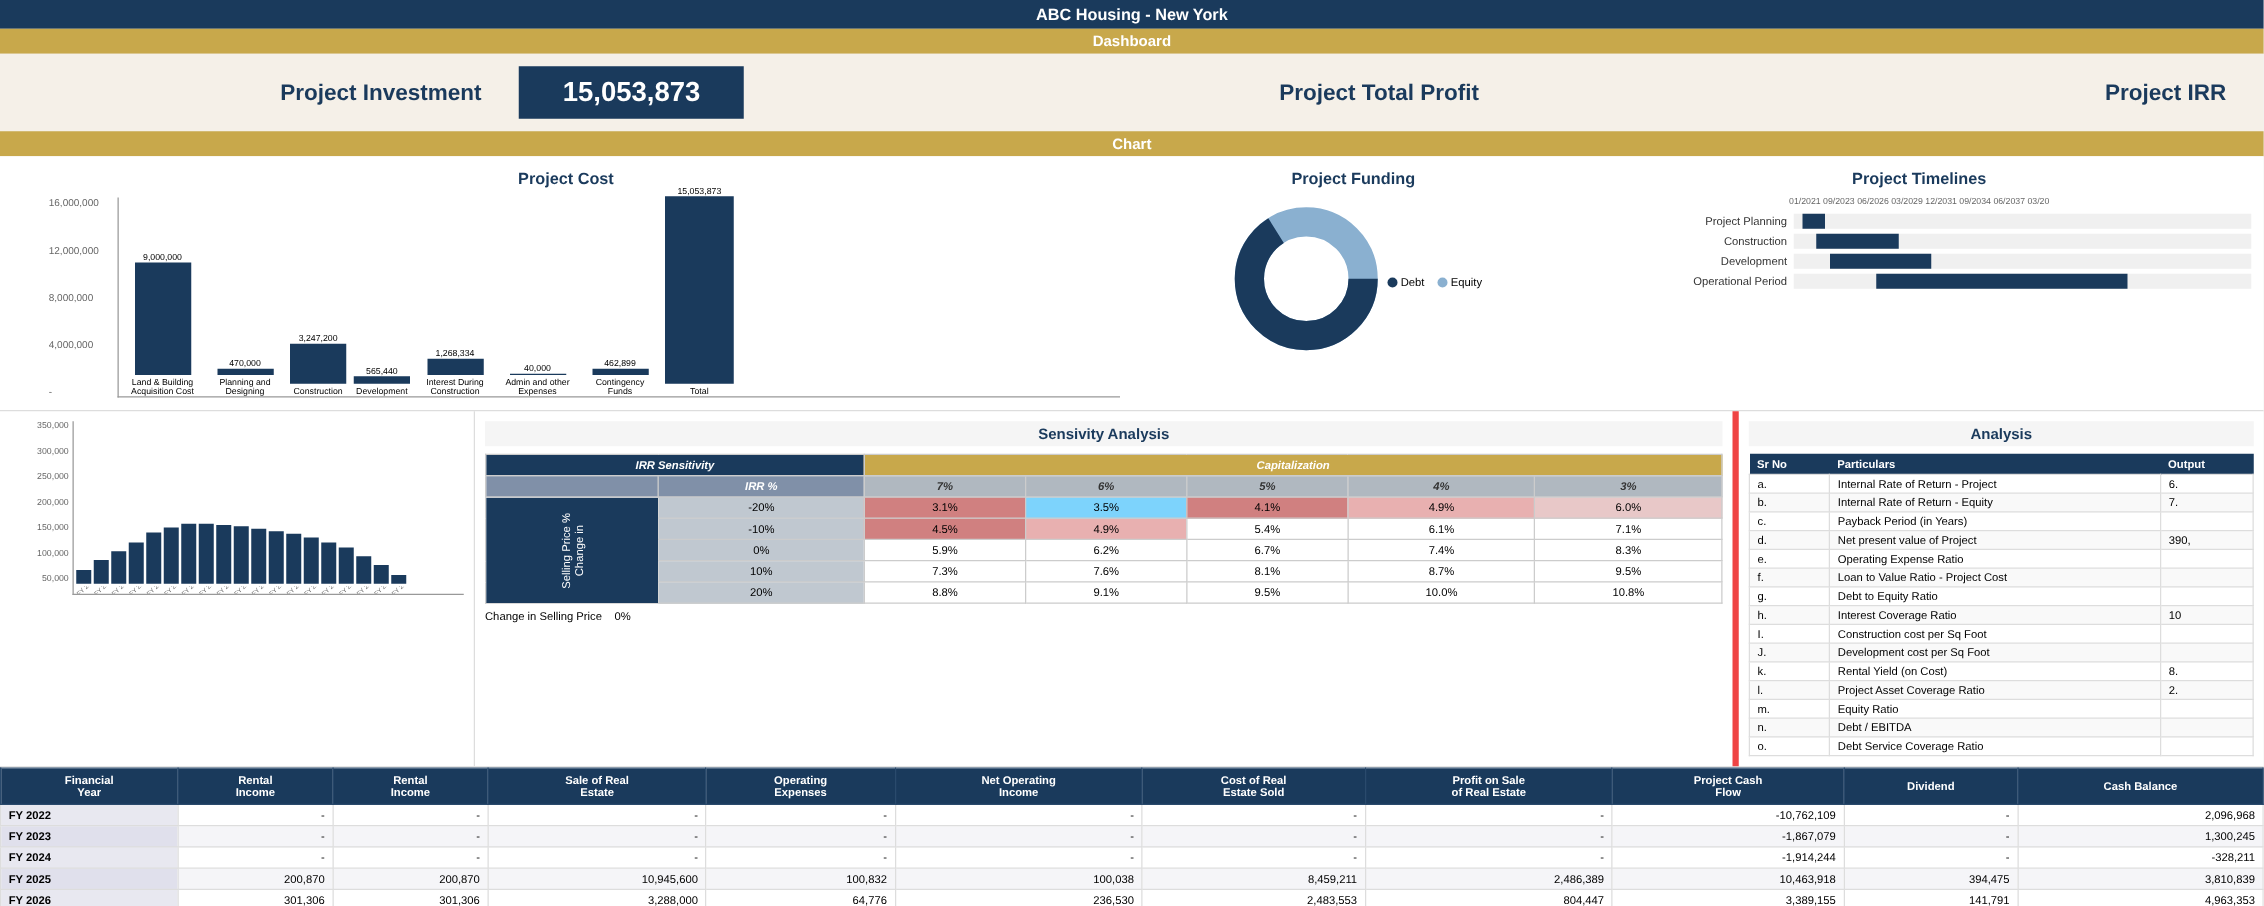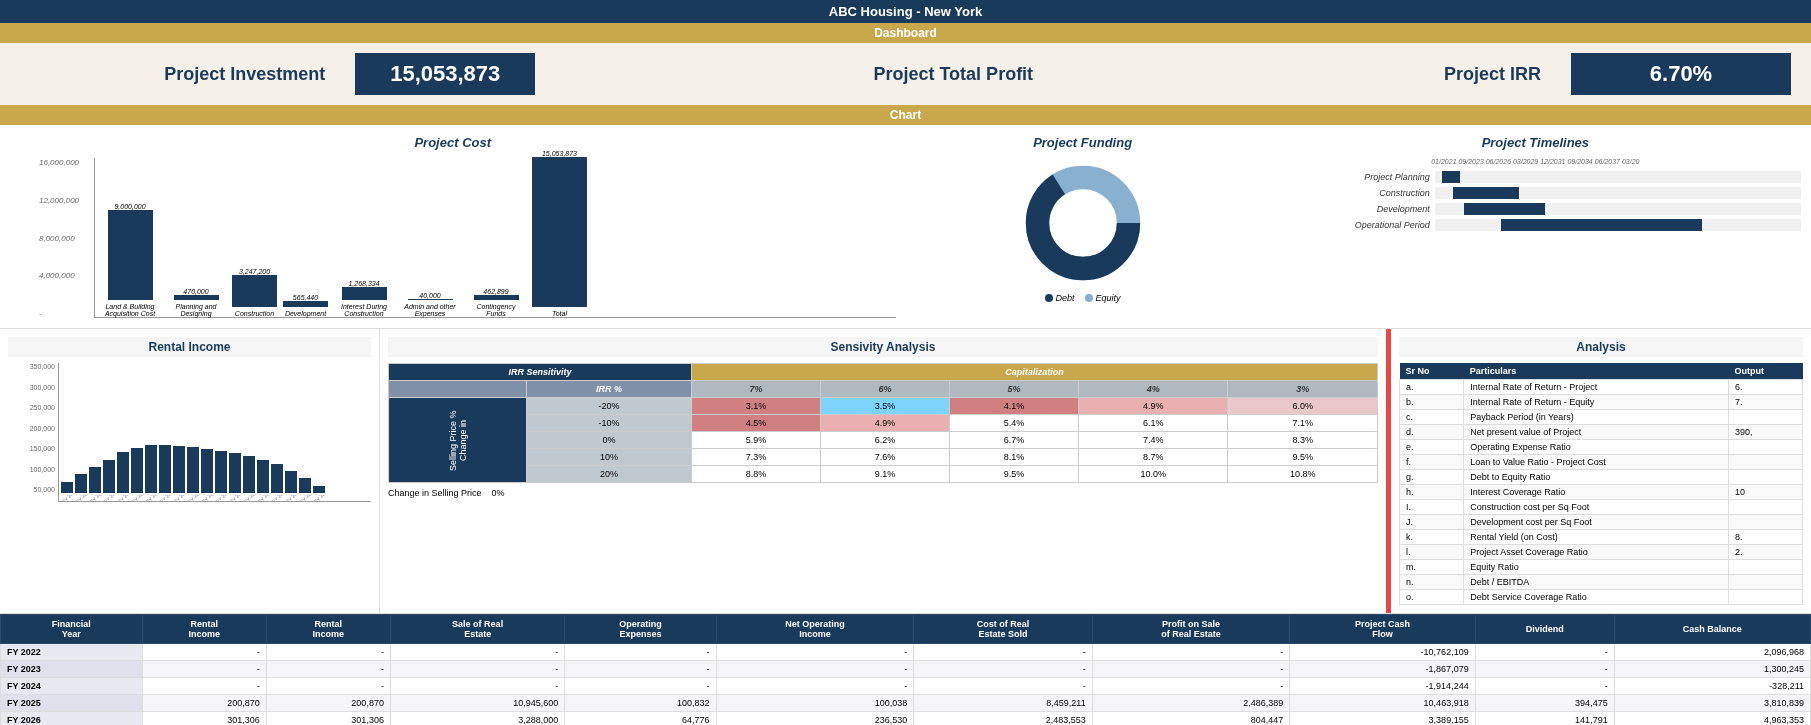--- a/index.html
+++ b/index.html
@@ -10,25 +10,25 @@
     .dashboard-bar { background: #c8a84b; color: white; text-align: center; padding: 3px; font-size: 12px; font-weight: bold; }
 
     .kpi-row { display: flex; align-items: center; background: #f5f0e8; padding: 10px 20px; gap: 20px; }
     .kpi-label { font-size: 18px; font-weight: bold; color: #1a3a5c; flex: 1; text-align: right; padding-right: 10px; }
     .kpi-value { background: #1a3a5c; color: white; font-size: 22px; font-weight: bold; padding: 8px 20px; min-width: 180px; text-align: center; }
 
     .chart-bar { background: #c8a84b; color: white; text-align: center; padding: 3px; font-size: 12px; font-weight: bold; }
 
     .charts-row { display: flex; background: white; padding: 10px; gap: 10px; }
 
-    .chart-section { flex: 1; font-style: italic; }
+    .chart-section { flex: 1; }
     .chart-title { text-align: center; font-weight: bold; font-size: 13px; margin-bottom: 8px; color: #1a3a5c; }
 
     
-    .donut-container { display: flex; flex-direction: column; align-items: center; }
+    .donut-container { display: flex; flex-direction: row; align-items: center; }
     .donut-legend { display: flex; gap: 10px; font-size: 9px; margin-top: 5px; }
     .legend-item { display: flex; align-items: center; gap: 3px; }
     .legend-dot { width: 8px; height: 8px; border-radius: 50%; }
     .gantt-row { display: flex; align-items: center; margin-bottom: 4px; gap: 5px; }
     .gantt-label { width: 160px; text-align: right; font-size: 9px; color: #333; }
     .gantt-bar-area { flex: 1; height: 12px; position: relative; background: #f0f0f0; }
     .gantt-bar { height: 100%; background: #1a3a5c; position: absolute; }
 
     
     .lower-row { display: flex; background: white; border-top: 1px solid #ddd; }
@@ -66,21 +66,20 @@
 
 <div class="dashboard-bar">Dashboard</div>
 
 <div class="kpi-row">
   <div class="kpi-label">Project Investment</div>
   <div class="kpi-value">15,053,873</div>
   <div style="flex:0.5"></div>
   <div class="kpi-label">Project Total Profit</div>
   <div style="flex:0.5"></div>
   <div class="kpi-label">Project IRR</div>
-  <div class="kpi-value" style="min-width:220px;">6.70%</div>
 </div>
 
 <div class="chart-bar">Chart</div>
 
 <div class="charts-row">
 
   <div class="chart-section" style="flex:2;">
     <div class="chart-title">Project Cost</div>
     <div style="position:relative; margin-left:84px;">
       <div style="position:absolute; left:-55px; top:0; height:160px; display:flex; flex-direction:column; justify-content:space-between;">
@@ -195,21 +194,20 @@
       <div class="gantt-bar-area">
         <div class="gantt-bar" style="left:18%; width:55%;"></div>
       </div>
     </div>
   </div>
 </div>
 
 <div class="lower-row">
 
   <div class="rental-section">
-    <div class="section-title">Rental Income</div>
     <div style="display:flex; gap:0;">
       <div style="width:50px; display:flex; flex-direction:column; justify-content:space-between; height:130px; font-size:7px; color:#666; text-align:right; padding-right:3px;">
         <span>350,000</span>
         <span>300,000</span>
         <span>250,000</span>
         <span>200,000</span>
         <span>150,000</span>
         <span>100,000</span>
         <span>50,000</span>
       </div>

